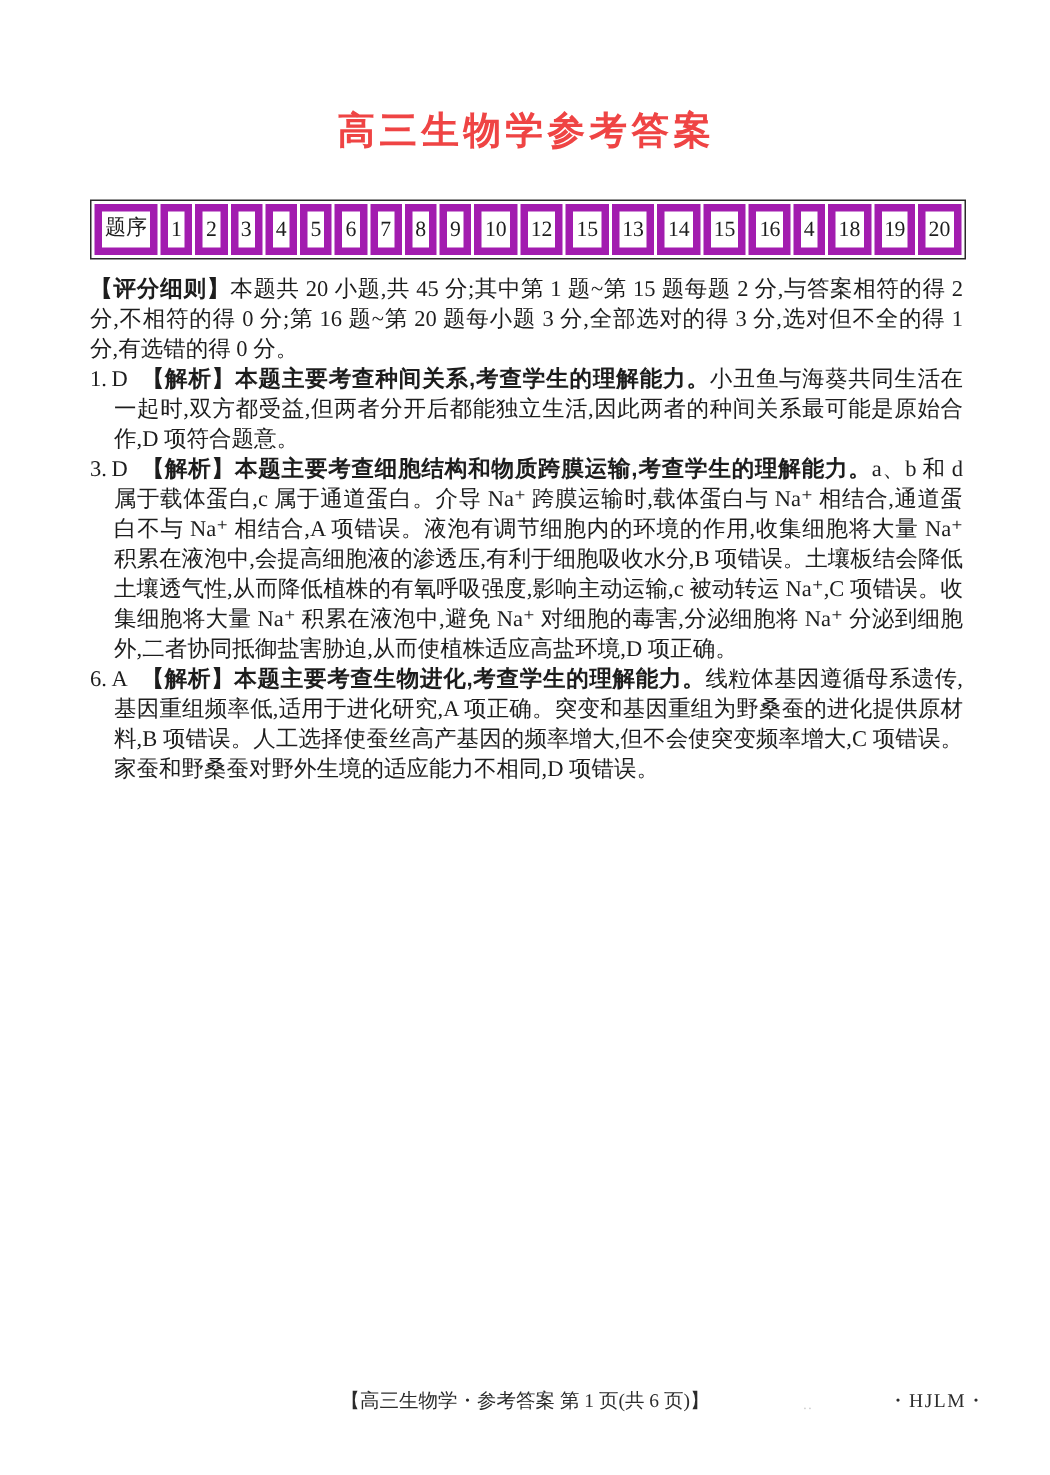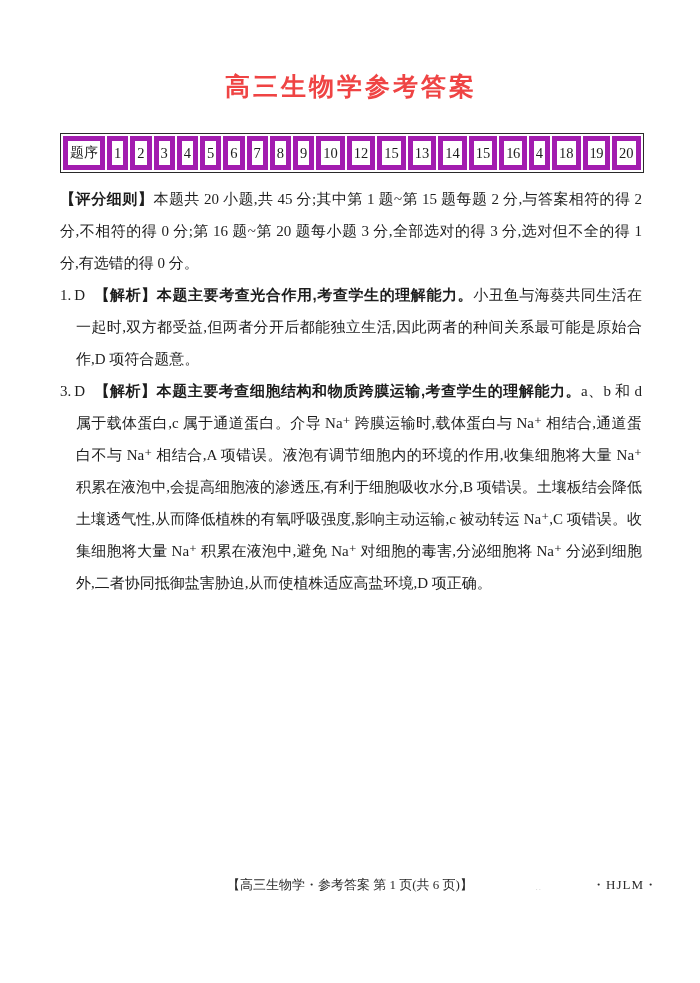--- a/index.html
+++ b/index.html
@@ -38,33 +38,33 @@
     font-size:14.5px;
     height:22px;
     padding:1px 2px;
     line-height:1;
     white-space:nowrap;
   }
   table.answers th.lbl { width:40px; font-size:14px; }
   table.answers .narrow { width:21px; }
   table.answers .wide2  { width:29px; }
   table.answers .wide3  { width:33px; letter-spacing:-0.5px; }
-  .bodytext { font-size:15px; line-height:32px; text-align:justify; }
+  .bodytext { font-size:15px; line-height:20px; text-align:justify; }
   .bodytext p { margin:0; }
   p.item { padding-left:16px; text-indent:-16px; }
   .hei {
     font-family:"Liberation Sans","DejaVu Sans",sans-serif;
     font-weight:700;
     letter-spacing:0.2px;
   }
   .num { }
   .ans { margin:0 9px 0 3px; }
   .footer {
     position:absolute;
-    left:0; top:876px; width:700px;
+    left:0; top:925px; width:700px;
     font-size:13px; color:#2b2b2b;
   }
   .footer .center { display:block; text-align:center; }
   .footer .code {
     position:absolute; right:42px; top:0;
     letter-spacing:1px;
   }
   .footer .smudge {
     position:absolute; right:158px; top:6px;
     color:#999; opacity:.5; font-size:9px; letter-spacing:1px;
@@ -102,27 +102,28 @@
           <td class="wide3">19</td>
           <td class="wide2">20</td>
         </tr>
     </tbody>
   </table>
 
   <div class="bodytext">
 
     <p class="scoring"><span class="hei">【评分细则】</span><span>本题共 20 小题,共 45 分;其中第 1 题~第 15 题每题 2 分,与答案相符的得 2 分,不相符的得 0 分;第 16 题~第 20 题每小题 3 分,全部选对的得 3 分,选对但不全的得 1 分,有选错的得 0 分。</span></p>
 
-    <p class="item"><span class="num">1.</span><span class="ans">D</span><span class="hei">【解析】本题主要考查光合作用,考查学生的理解能力。</span><span>小丑鱼与海葵共同生活在一起时,双方都受益,但两者分开后都能独立生活,因此两者的种间关系最可能是原始合作,D 项符合题意。</span></p>
+    <p class="item"><span class="num">1.</span><span class="ans">D</span><span class="hei">【解析】本题主要考查种间关系,考查学生的理解能力。</span><span>小丑鱼与海葵共同生活在一起时,双方都受益,但两者分开后都能独立生活,因此两者的种间关系最可能是原始合作,D 项符合题意。</span></p>
 
 
     <p class="item"><span class="num">3.</span><span class="ans">D</span><span class="hei">【解析】本题主要考查细胞结构和物质跨膜运输,考查学生的理解能力。</span><span>a、b 和 d 属于载体蛋白,c 属于通道蛋白。介导 Na⁺ 跨膜运输时,载体蛋白与 Na⁺ 相结合,通道蛋白不与 Na⁺ 相结合,A 项错误。液泡有调节细胞内的环境的作用,收集细胞将大量 Na⁺ 积累在液泡中,会提高细胞液的渗透压,有利于细胞吸收水分,B 项错误。土壤板结会降低土壤透气性,从而降低植株的有氧呼吸强度,影响主动运输,c 被动转运 Na⁺,C 项错误。收集细胞将大量 Na⁺ 积累在液泡中,避免 Na⁺ 对细胞的毒害,分泌细胞将 Na⁺ 分泌到细胞外,二者协同抵御盐害胁迫,从而使植株适应高盐环境,D 项正确。</span></p>
 
 
 
+    <p class="item"><span class="num">6.</span><span class="ans">A</span><span class="hei">【解析】本题主要考查生物进化,考查学生的理解能力。</span><span>线粒体基因遵循母系遗传,基因重组频率低,适用于进化研究,A 项正确。突变和基因重组为野桑蚕的进化提供原材料,B 项错误。人工选择使蚕丝高产基因的频率增大,但不会使突变频率增大,C 项错误。家蚕和野桑蚕对野外生境的适应能力不相同,D 项错误。</span></p>
 
 
   </div>
 </div>
 
 <div class="footer">
   <span class="center">【高三生物学・参考答案  第 1 页(共 6 页)】</span>
   <span class="smudge">..</span>
   <span class="code">・HJLM・</span>
 </div>

